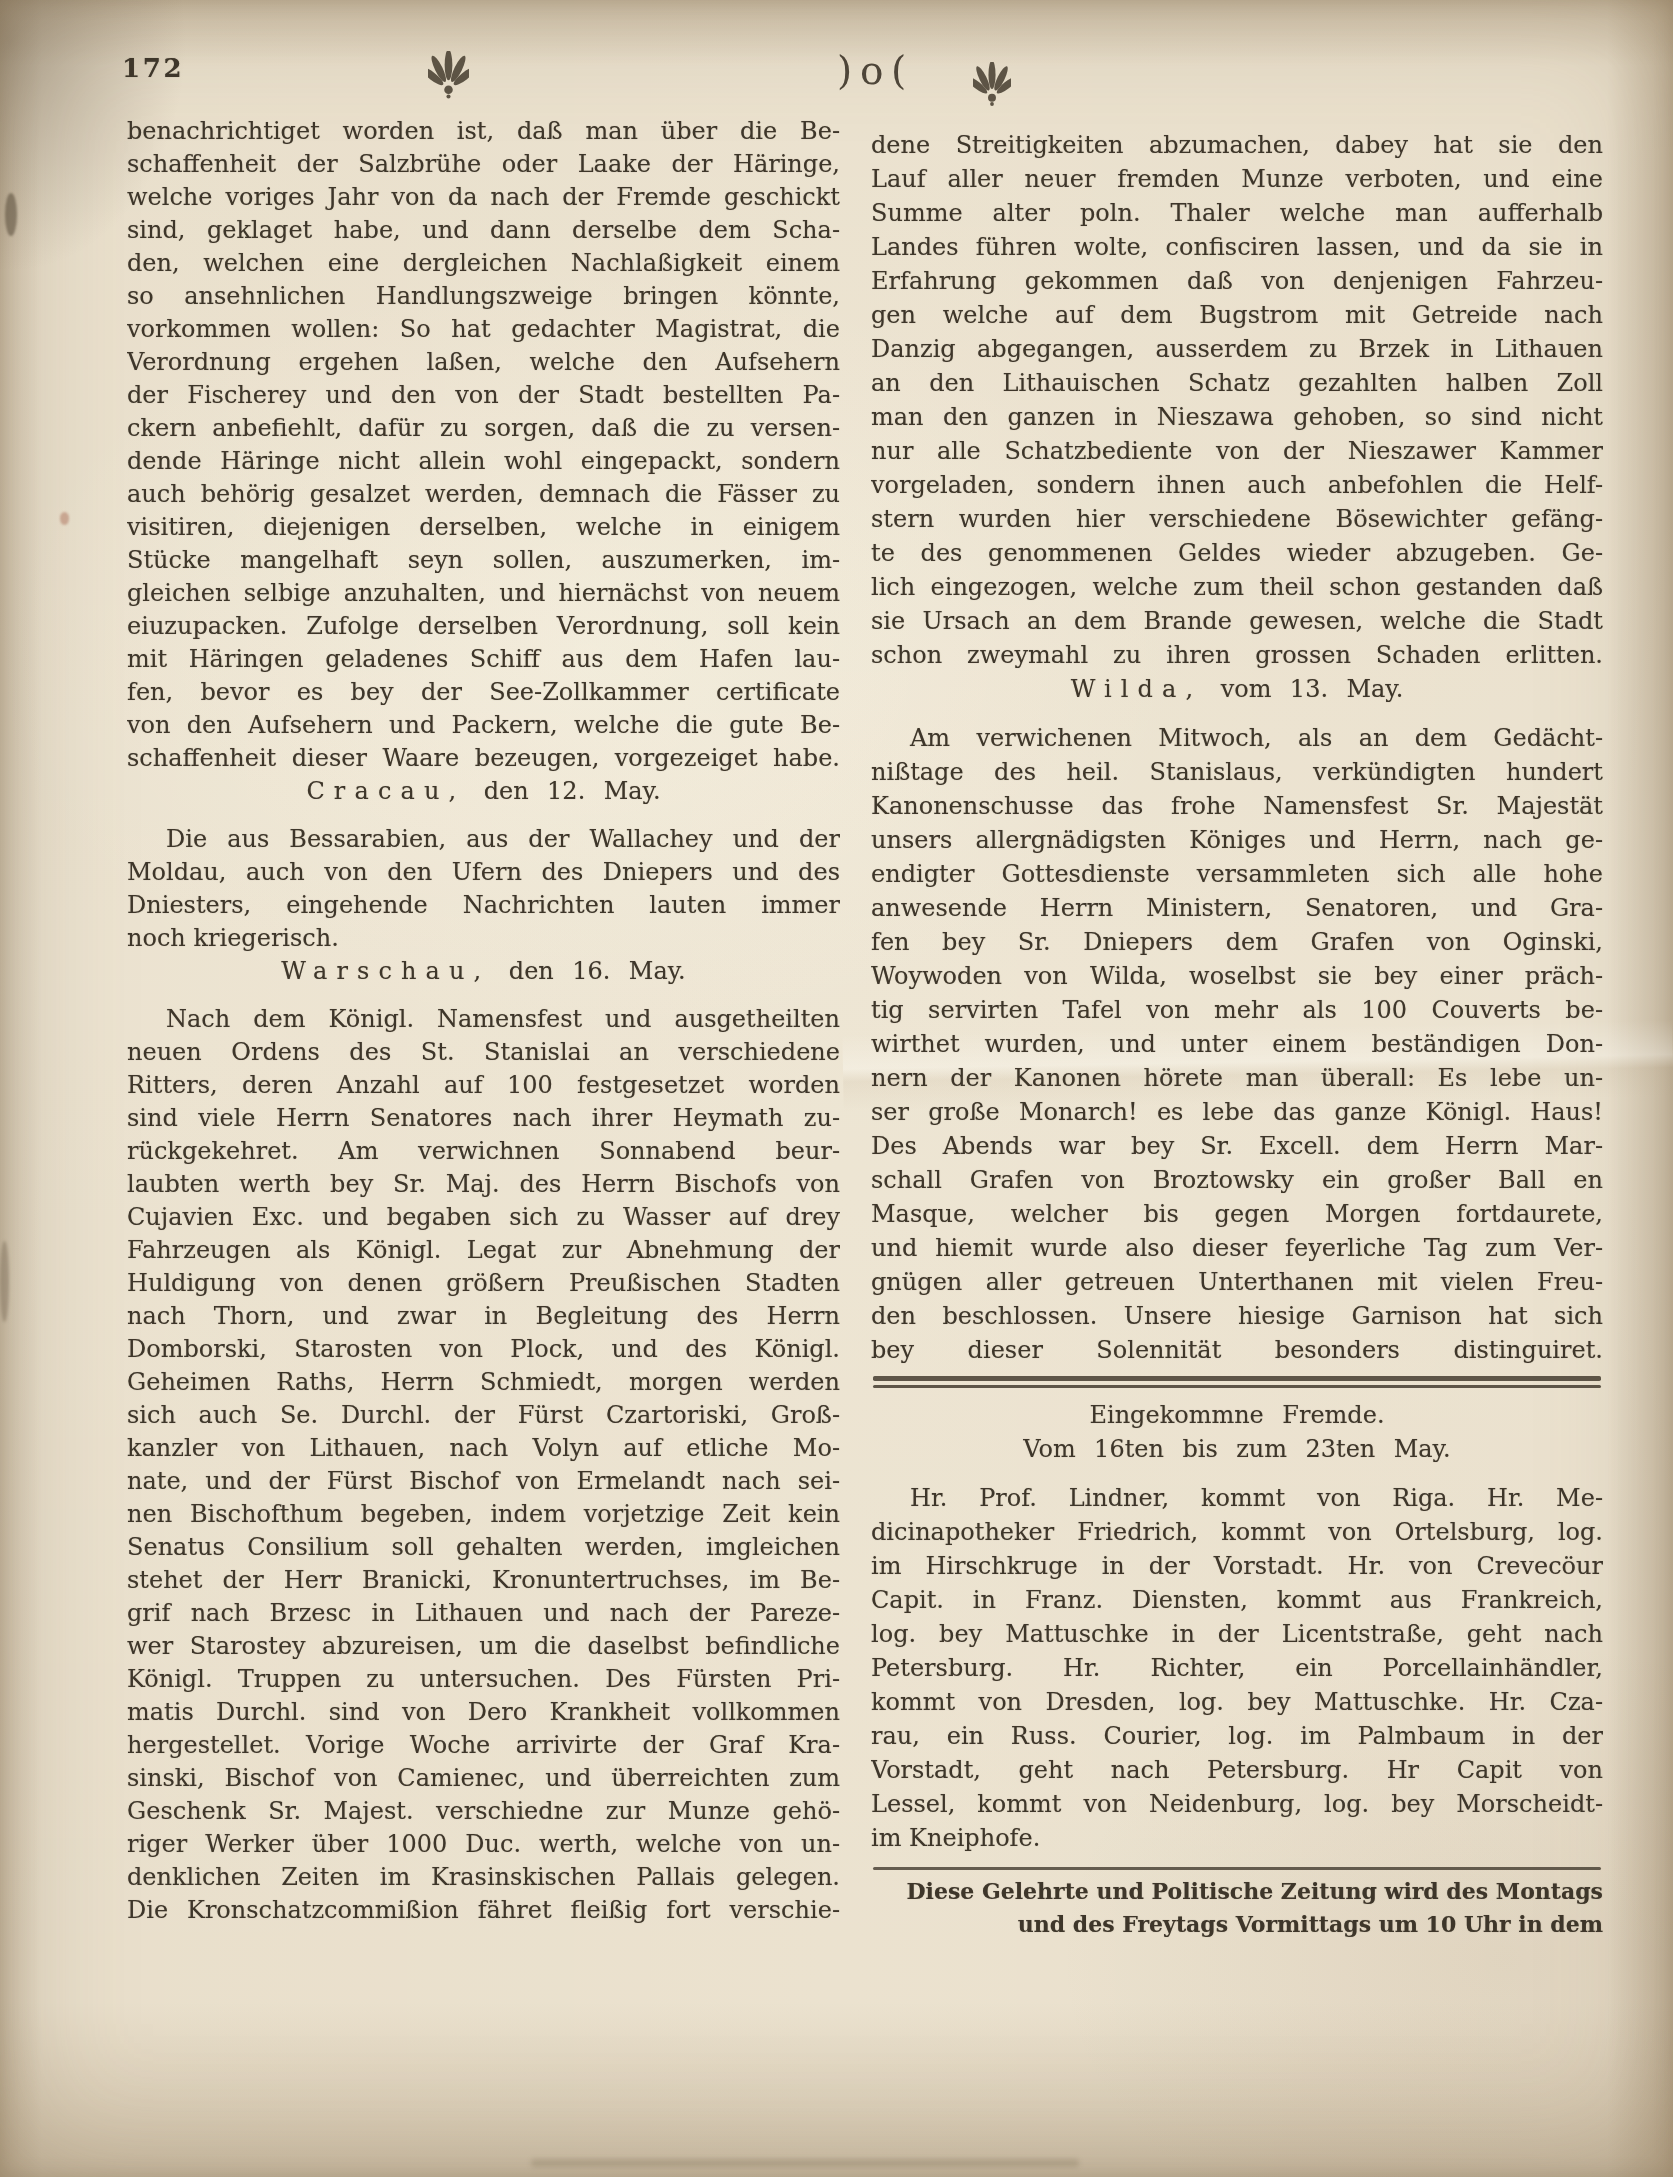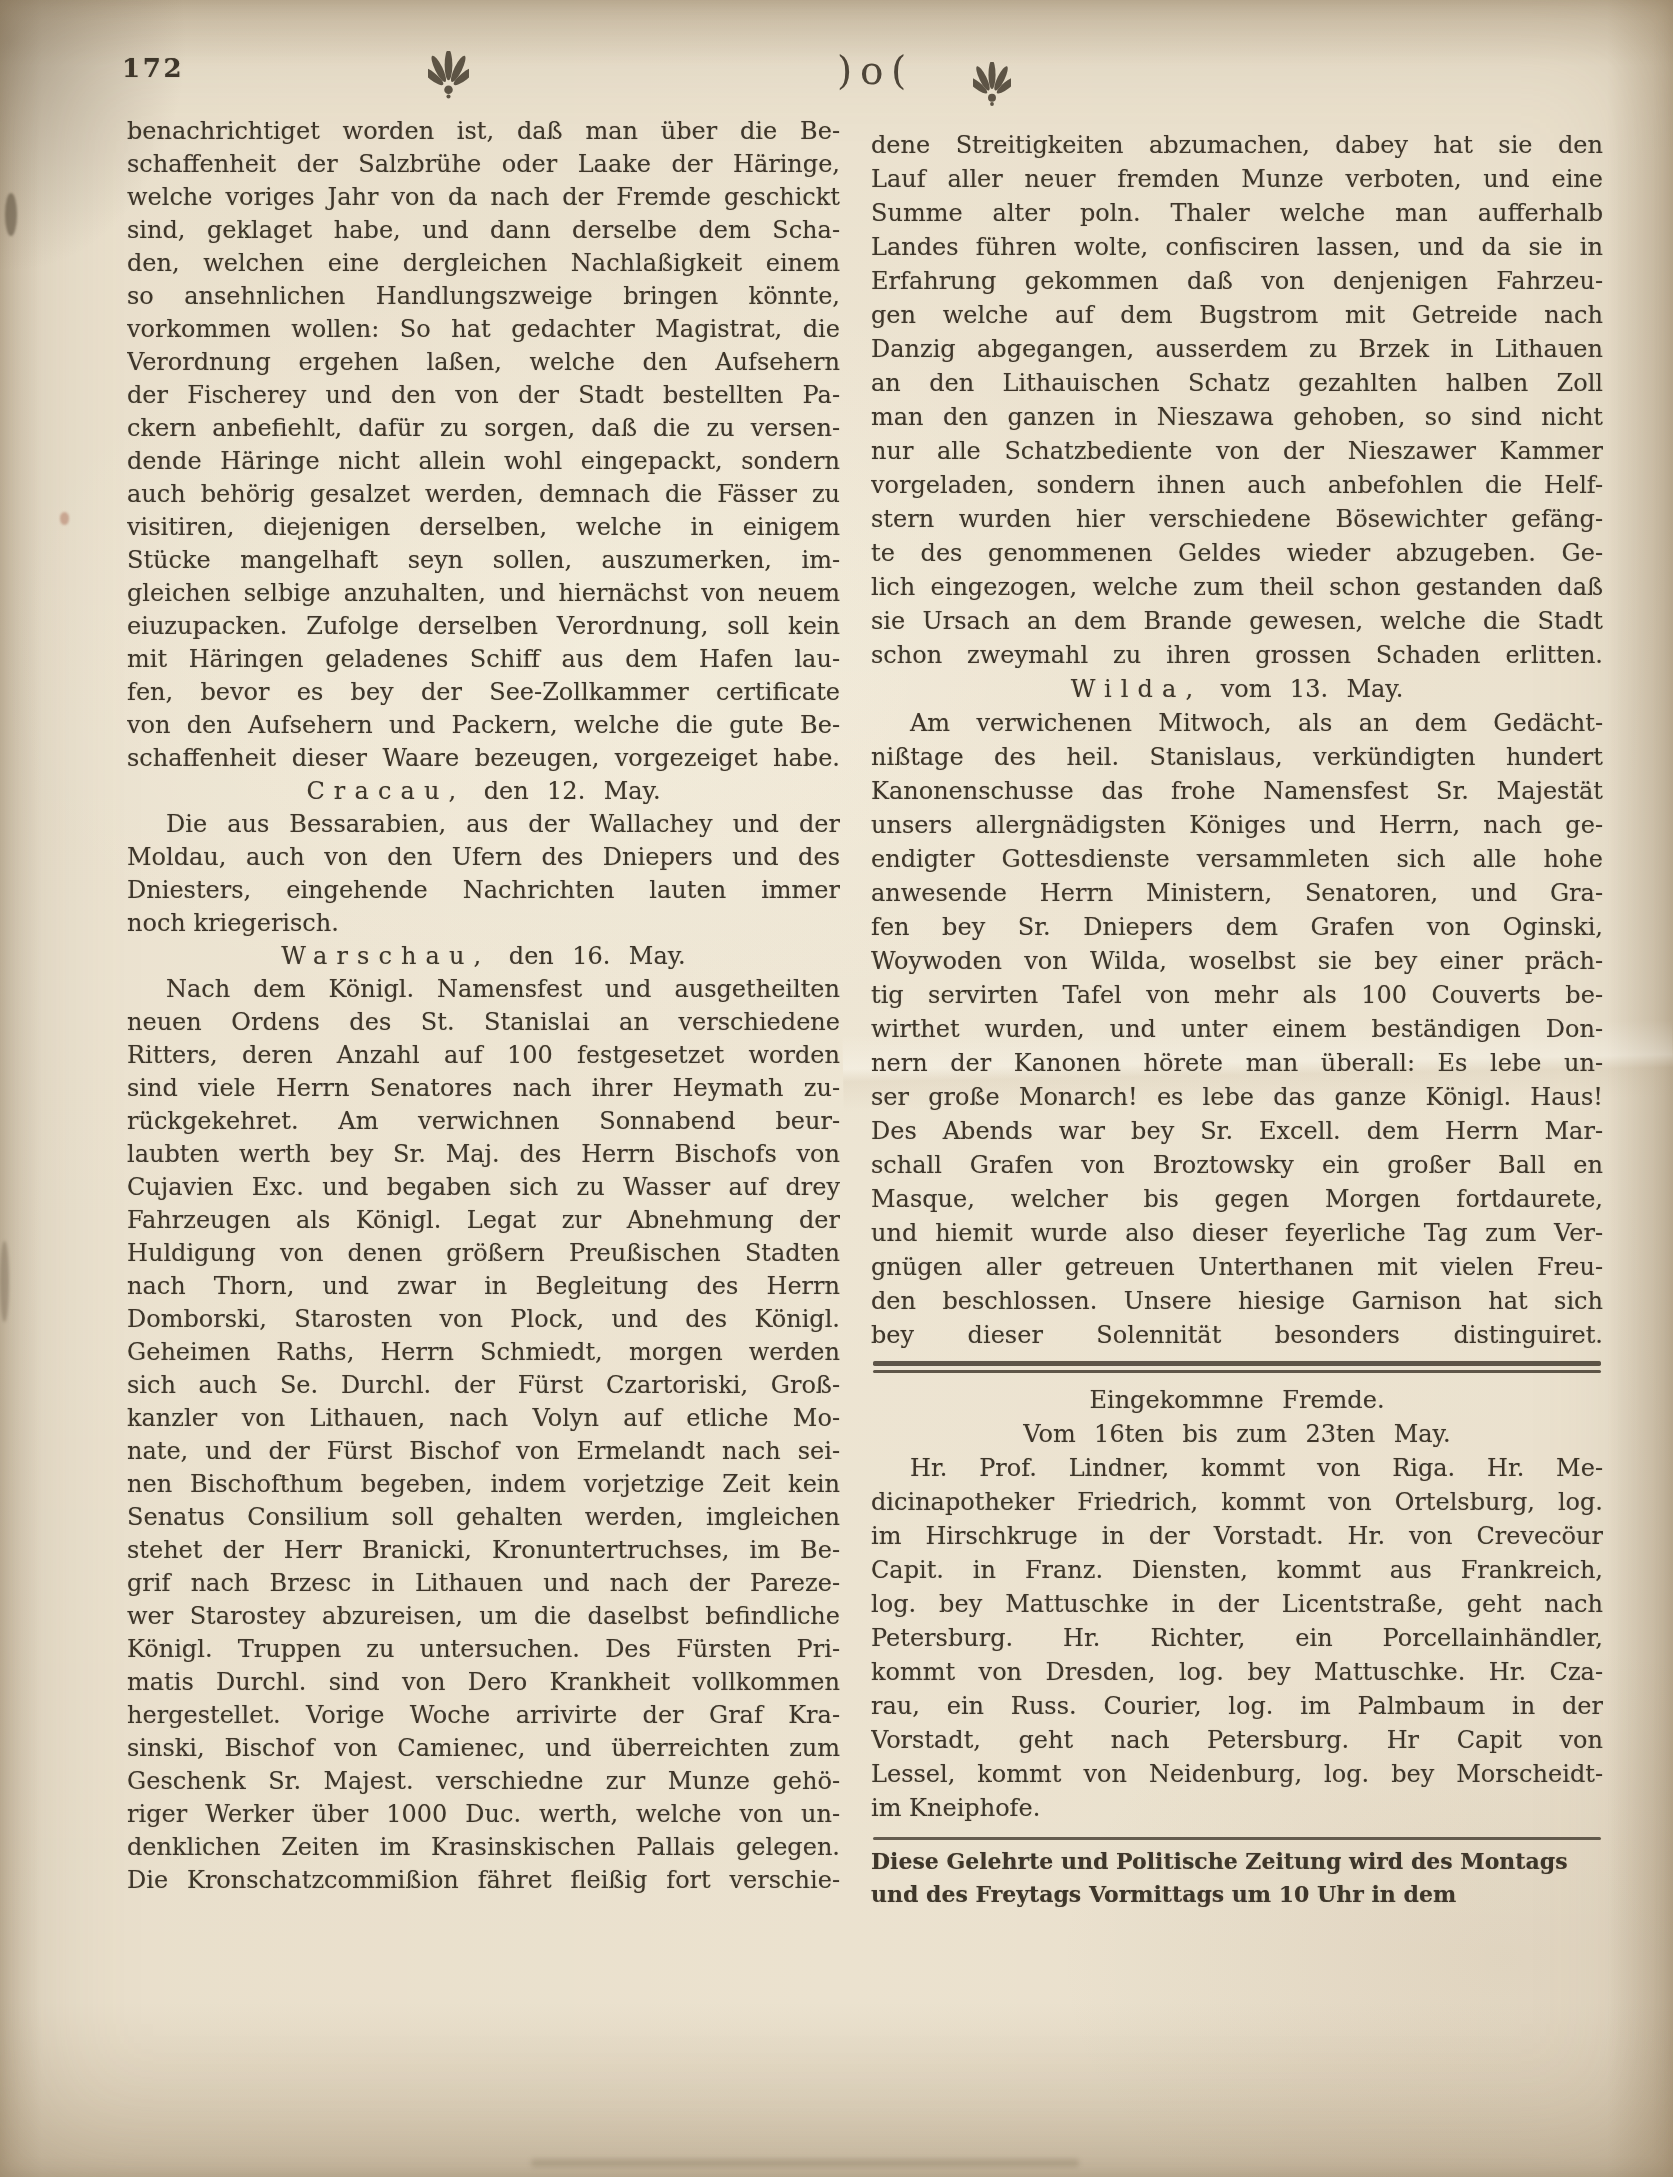--- a/index.html
+++ b/index.html
@@ -28,30 +28,30 @@
   .orn-shell-2{left:973px;top:62px;}
   .col{position:absolute;font-size:24px;}
   .col-left{left:127px;top:115px;width:713px;}
   .col-right{left:871px;top:128px;width:732px;}
   .line{
     text-align:justify; text-align-last:justify; overflow:hidden;
     text-shadow:0 0 0.9px rgba(62,54,42,.38);
   }
   .col-left  .line,.col-left  .heading{height:33px;line-height:33px;}
   .col-right .line,.col-right .heading{height:34px;line-height:34px;}
-  .line.indent{text-indent:39px;}
+  .line.indent{text-indent:39px;margin-top:15px;}
   .line.lastline{text-align-last:left;}
   .heading{text-align:center;word-spacing:.45em;text-shadow:0 0 0.9px rgba(62,54,42,.38);}
   .heading .sp{letter-spacing:.38em;word-spacing:0;}
   .rule-double{margin:8.6px 1.7px 10.3px 1.7px;}
   .rule-double .bar{background:var(--ink);opacity:.82;border-radius:1.7px;}
   .rule-double .bar.thick{height:5.1px;}
   .rule-double .bar.thin{height:2.6px;margin-top:4.3px;}
   .rule-single{height:3.4px;background:var(--ink);opacity:.78;margin:12px 1.7px 5.1px 1.7px;border-radius:1.7px;}
-  .footer-line{text-align:left;font-size:22px;font-weight:bold;height:33px;line-height:33px;
+  .footer-line{text-align:right;font-size:22px;font-weight:bold;height:33px;line-height:33px;
     text-shadow:0 0 0.9px rgba(62,54,42,.4);}
   .stain{position:absolute;pointer-events:none;}
   .stain-corner{left:0;top:0;width:188px;height:274px;
     background:radial-gradient(ellipse at 5% 15%, rgba(90,75,55,.35), rgba(90,75,55,0) 70%);}
   .speck{position:absolute;border-radius:50%;pointer-events:none;}
   .speck-1{left:5.1px;top:193px;width:12px;height:43px;background:rgba(75,63,46,.5);filter:blur(0.9px);}
   .speck-2{left:60px;top:512px;width:9.4px;height:13px;background:rgba(150,70,45,.35);filter:blur(0.9px);}
   .speck-3{left:0;top:1241px;width:8.6px;height:81px;background:rgba(90,75,55,.32);filter:blur(1.7px);}
   .speck-4{left:531px;top:2159px;width:548px;height:7.7px;border-radius:4.3px;background:rgba(100,85,60,.22);filter:blur(2.6px);}
   .crease{position:absolute;left:843px;top:1027px;width:830px;height:77px;pointer-events:none;

